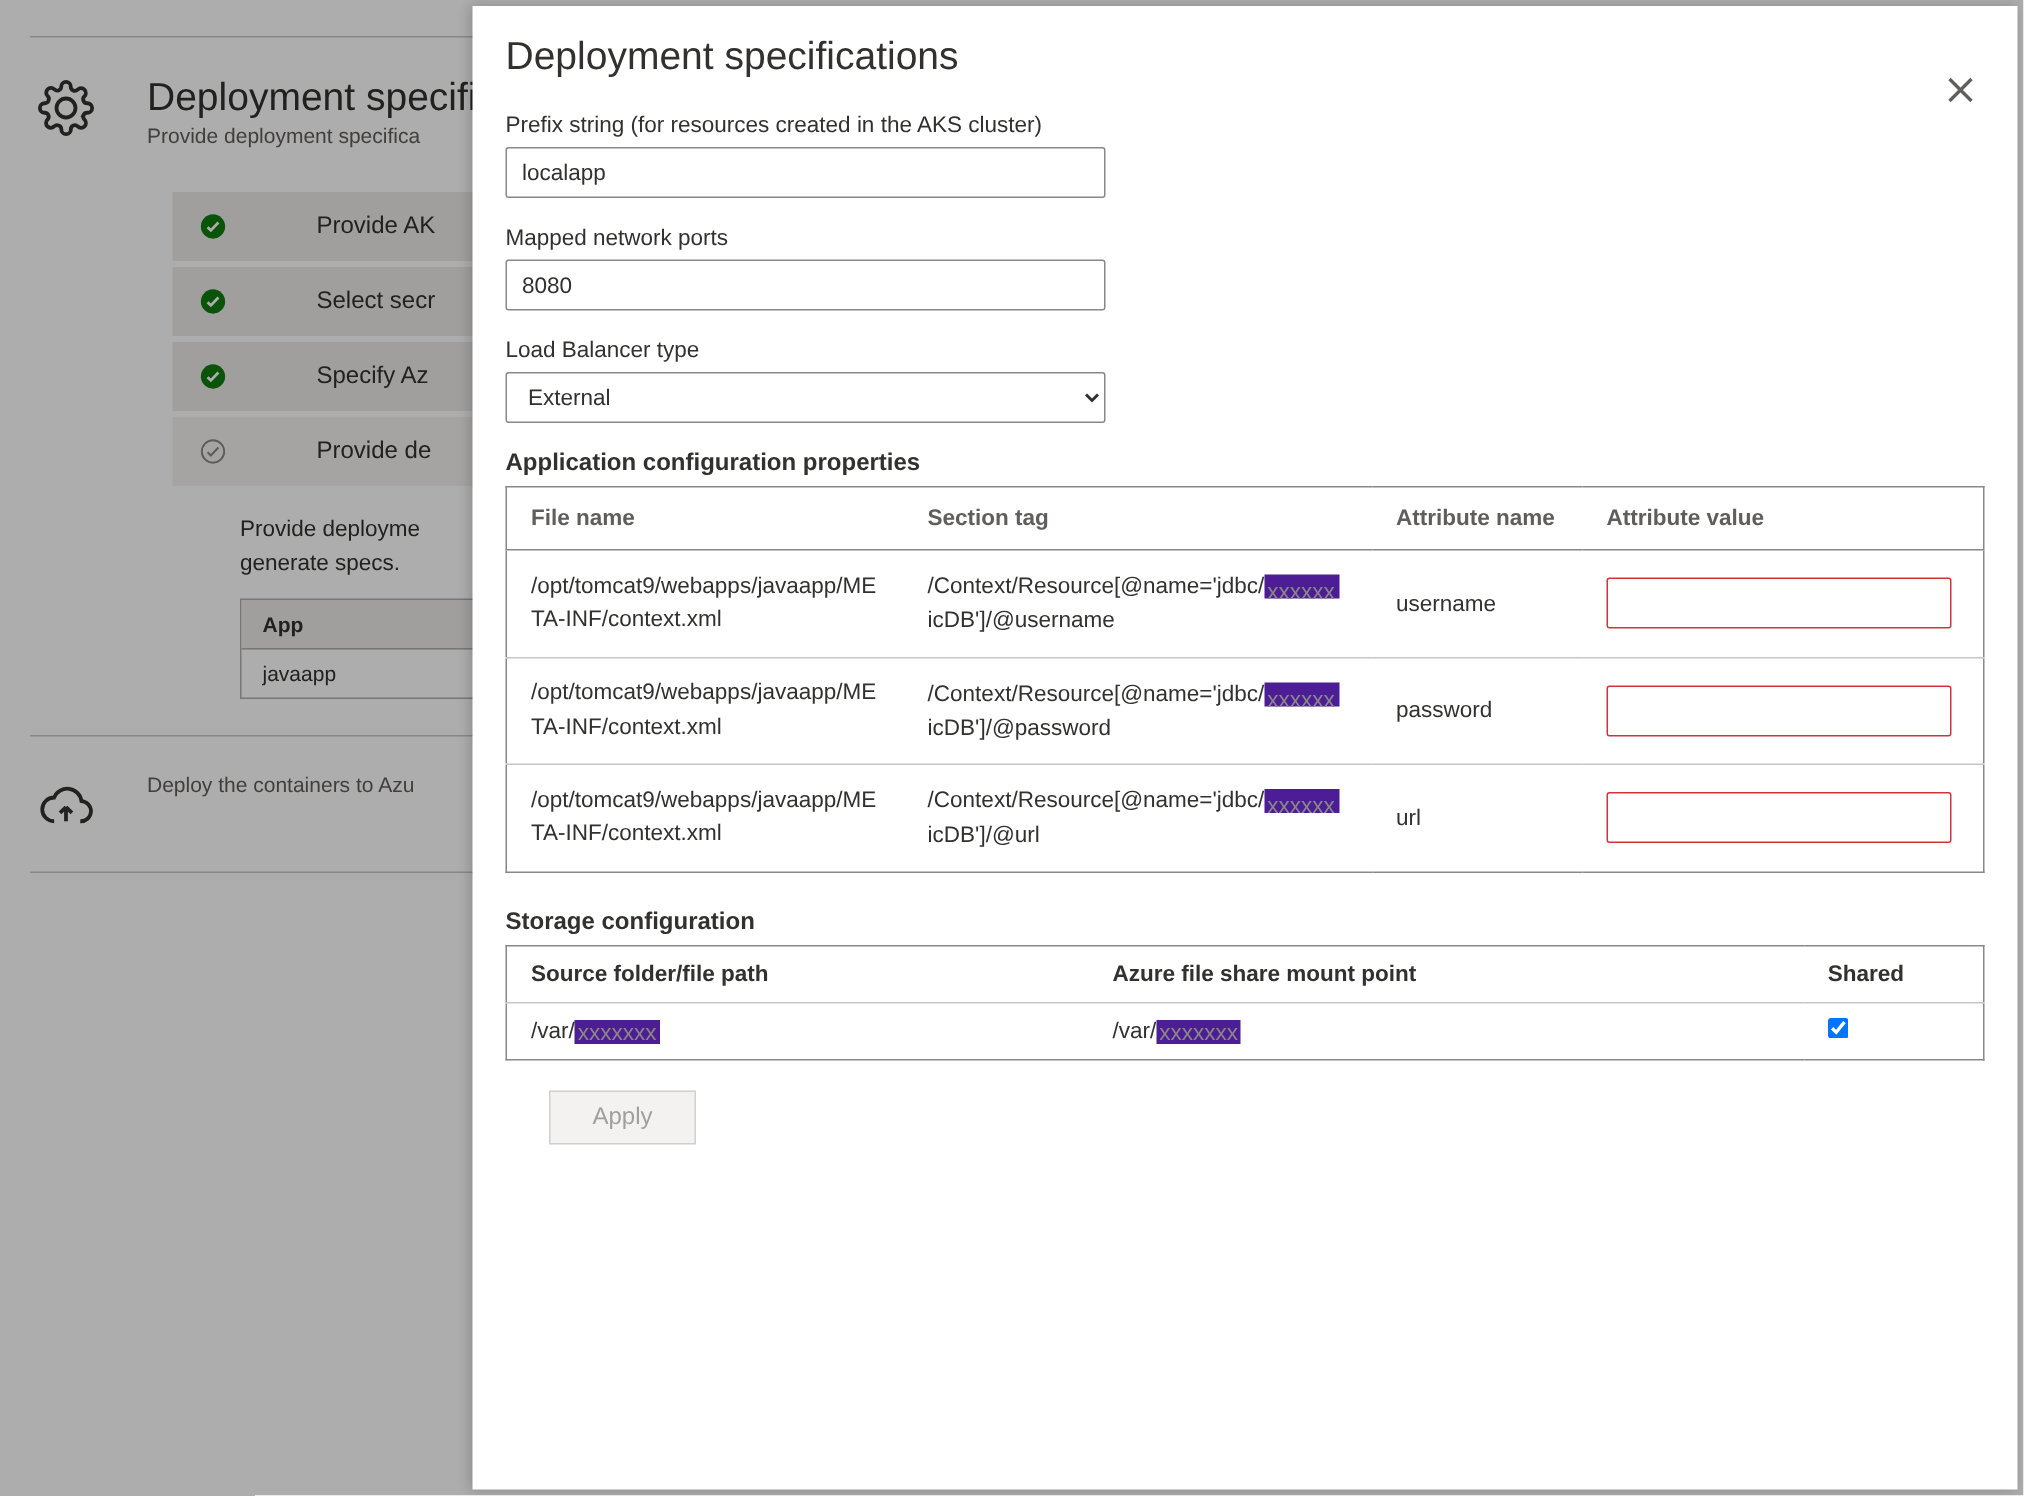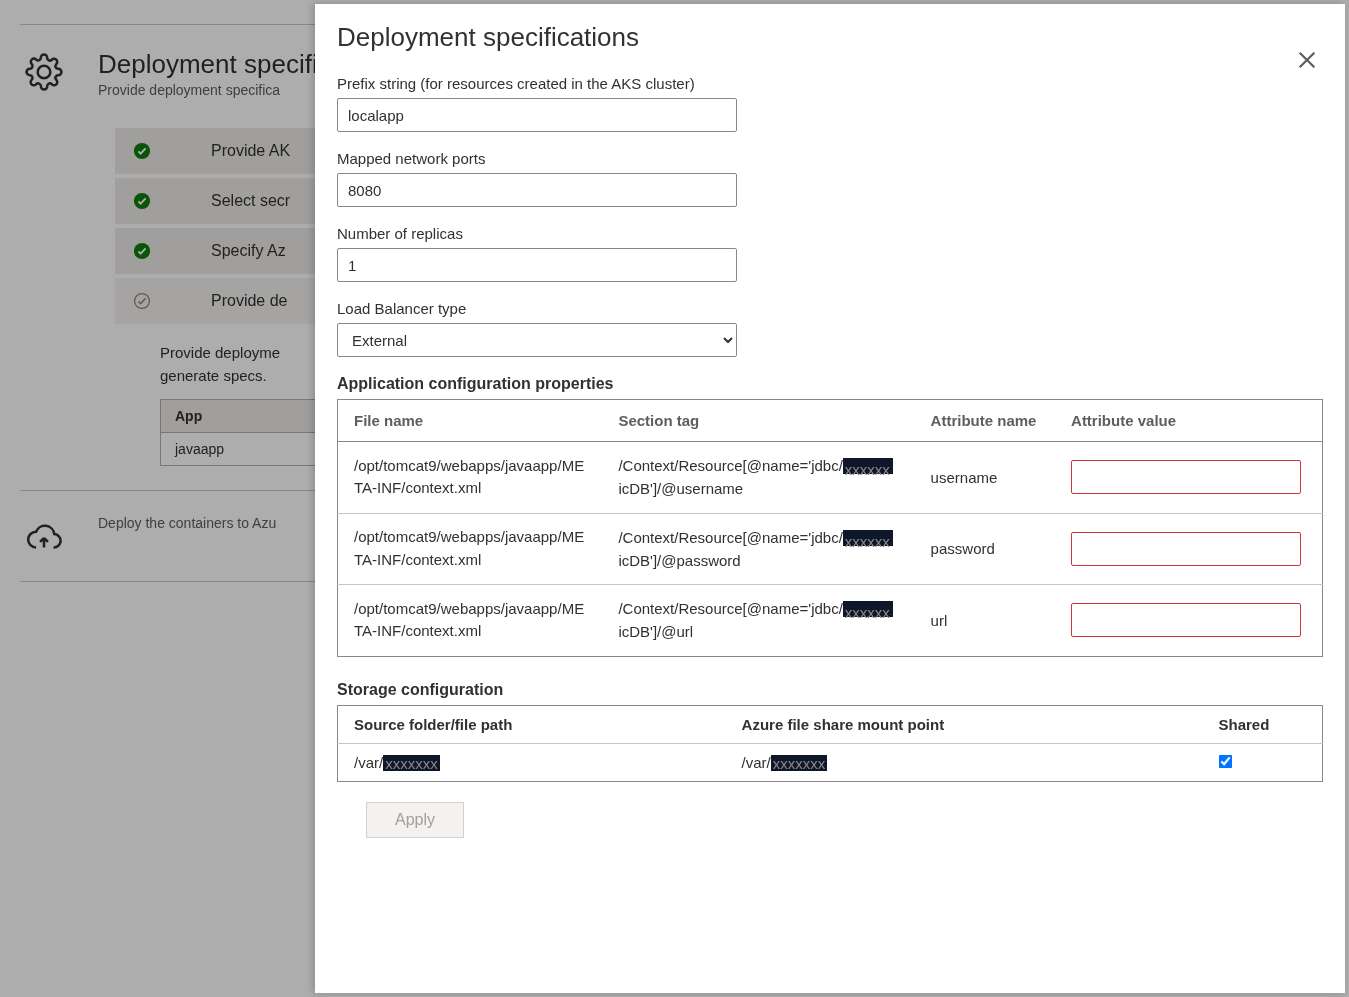--- a/index.html
+++ b/index.html
@@ -171,21 +171,21 @@
     color: #605e5c;
     border-bottom: 1px solid #8a8886;
   }
   .cfg-table tbody tr + tr td {
     border-top: 1px solid #c8c6c4;
   }
   .wrap-cell { max-width: 260px; word-break: break-word; line-height: 1.5; }
   .section-cell { line-height: 1.55; }
   .redact {
     display: inline-block;
-    background: #0f172a;
+    background: #4c1d95;
     color: #8a8886;
     border-radius: 0;
     padding: 0 2px;
     user-select: none;
     min-width: 50px;
     height: 1.05em;
     vertical-align: text-bottom;
   }
   .attrval-input {
     width: 230px;
@@ -321,24 +321,20 @@
   <div class="field">
     <label>Prefix string (for resources created in the AKS cluster)</label>
     <input type="text" value="localapp" style="">
   </div>
 
   <div class="field">
     <label>Mapped network ports</label>
     <input type="text" value="8080" style="">
   </div>
 
-  <div class="field">
-    <label>Number of replicas</label>
-    <input type="text" value="1" style="">
-  </div>
 
   <div class="field">
     <label>Load Balancer type</label>
     <select>
       <option>External</option>
     </select>
   </div>
 
   <div class="section-h">Application configuration properties</div>
   <table class="cfg-table">

